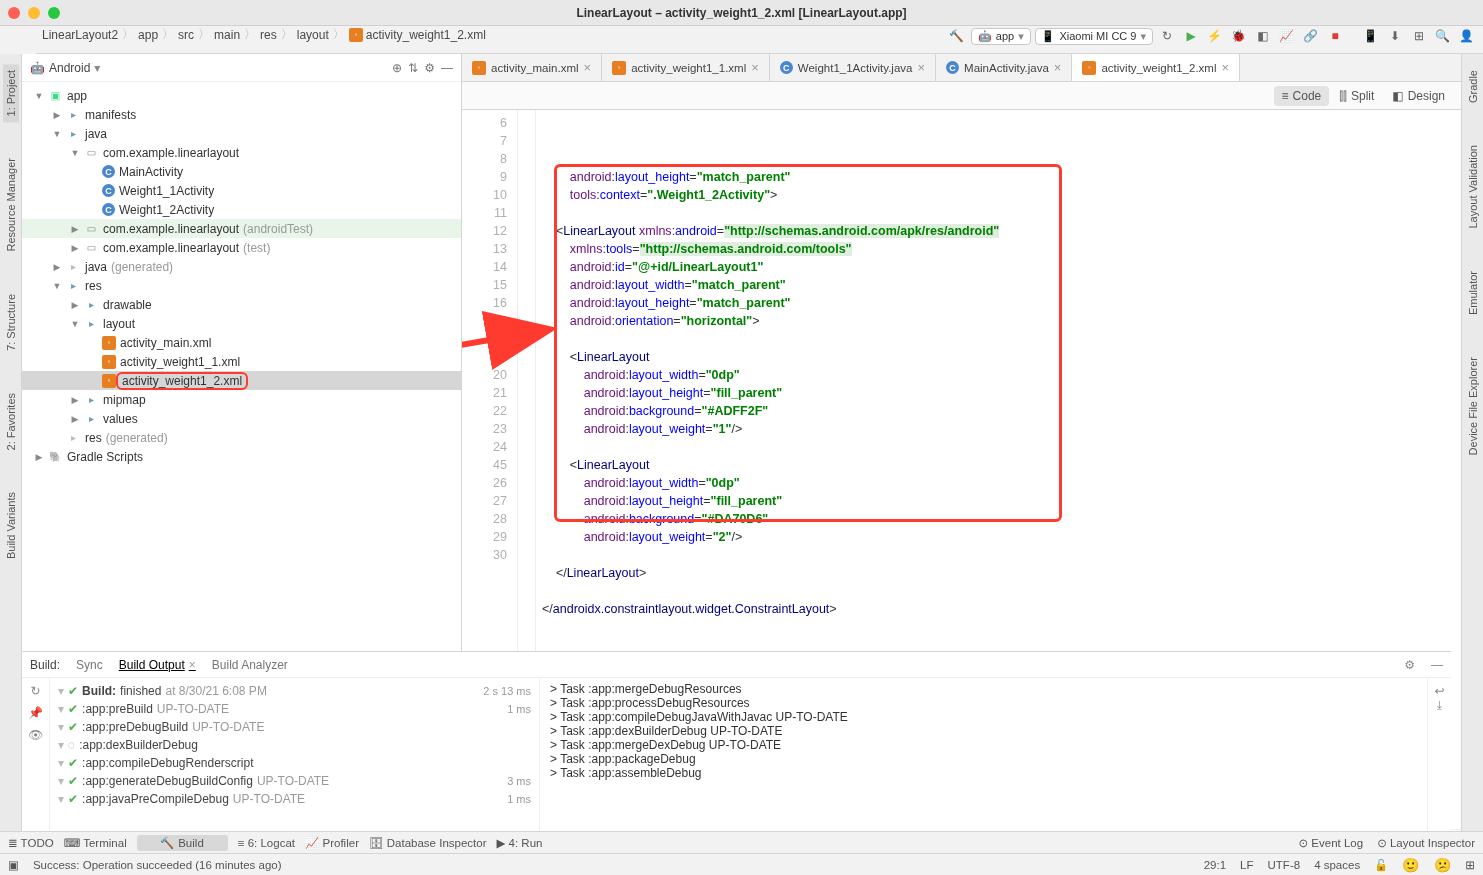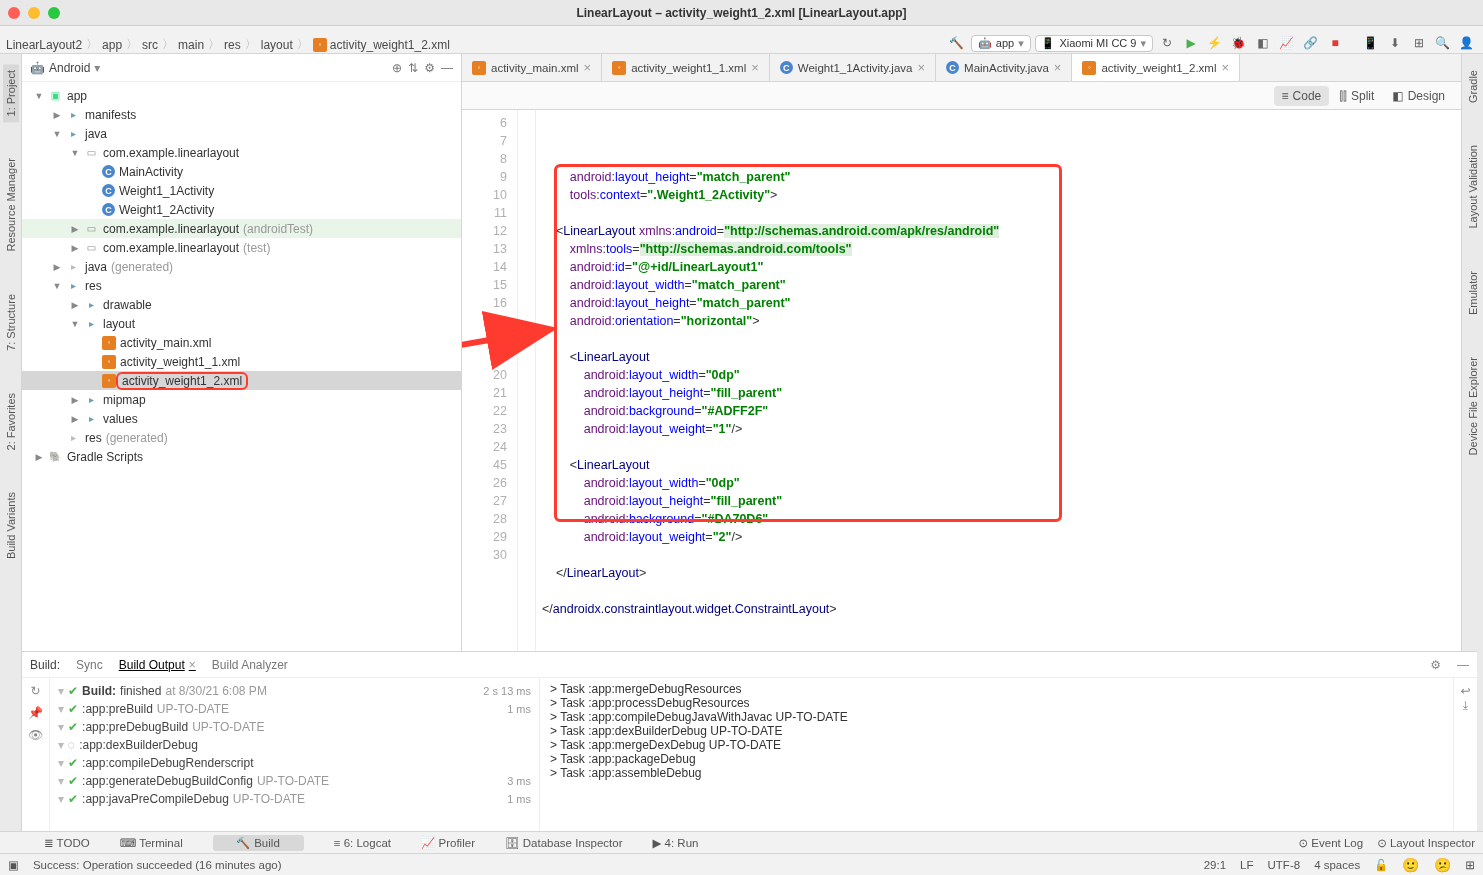--- a/index.html
+++ b/index.html
@@ -8,21 +8,21 @@
 
 .titlebar { height: 26px; display: flex; align-items: center; padding: 0 8px; background: #e8e8e8; border-bottom: 1px solid #d0d0d0; position: relative; }
 .traffic { display: flex; gap: 8px; }
 .dot { width: 12px; height: 12px; border-radius: 50%; }
 .dot.red { background: #ff5f57; }
 .dot.yellow { background: #febc2e; }
 .dot.green { background: #28c840; }
 .title-text { position: absolute; left: 0; right: 0; text-align: center; font-weight: 600; pointer-events: none; }
 
 
-.toolbar { height: 28px; display: flex; align-items: flex-end; background: #f2f2f2; border-bottom: 1px solid #d5d5d5; padding: 0 6px; }
+.toolbar { height: 28px; display: flex; align-items: flex-start; background: #f2f2f2; border-bottom: 1px solid #d5d5d5; padding: 0 6px; margin-left: 36px; }
 .breadcrumb { display: flex; align-items: center; gap: 4px; flex: 1; color: #4a4a4a; }
 .breadcrumb span.sep { color: #aaa; }
 .breadcrumb-item { display: inline-flex; align-items: center; gap: 3px; }
 .icon-xml { width: 14px; height: 14px; background: #e67e22; border-radius: 2px; display: inline-flex; align-items: center; justify-content: center; color: #fff; font-size: 8px; }
 .toolbar-right { display: flex; align-items: center; gap: 4px; }
 .tool-btn { width: 20px; height: 20px; display: inline-flex; align-items: center; justify-content: center; color: #666; cursor: pointer; }
 .device-combo { border: 1px solid #c8c8c8; border-radius: 4px; padding: 1px 6px; display: inline-flex; align-items: center; gap: 4px; font-size: 11px; background: #fff; }
 .play-icon { color: #4caf50; }
 .stop-icon { color: #e53935; }
 .bug-icon { color: #4caf50; }
@@ -75,21 +75,21 @@
 .code .str { color: #008000; font-weight: bold; }
 .code .url { background: #e0eee0; color: #008000; font-weight: bold; }
 .code-line { height: 18px; }
 .red-box { position: absolute; border: 3px solid #ff3b30; border-radius: 6px; pointer-events: none; }
 .breadcrumb-bottom { height: 24px; border-top: 1px solid #eee; display: flex; align-items: center; justify-content: center; font-size: 12px; color: #666; }
 
 
 .arrow-svg { position: absolute; pointer-events: none; }
 
 
-.build-panel { height: 180px; border-top: 1px solid #d5d5d5; background: #fff; display: flex; flex-direction: column; position: absolute; bottom: 22px; left: 22px; right: 6px; }
+.build-panel { height: 180px; border-top: 1px solid #d5d5d5; background: #fff; display: flex; flex-direction: column; position: absolute; bottom: 22px; left: 22px; right: 32px; }
 .build-tabs { height: 26px; display: flex; align-items: center; padding: 0 8px; gap: 16px; border-bottom: 1px solid #eee; font-size: 12px; color: #444; }
 .build-tabs .btab { display: inline-flex; align-items: center; gap: 4px; cursor: pointer; color: #777; }
 .build-tabs .btab.active { color: #000; text-decoration: underline; }
 .build-tabs .gear { margin-left: auto; color: #888; }
 .build-body { flex: 1; display: flex; min-height: 0; }
 .build-left-gutter { width: 28px; border-right: 1px solid #eee; display: flex; flex-direction: column; align-items: center; padding-top: 6px; gap: 8px; color: #888; }
 .build-tree { flex: 0 0 490px; overflow: auto; padding: 4px 8px; font: 12px Menlo, monospace; color: #444; border-right: 1px solid #eee; }
 .build-tree .row { display: flex; align-items: center; height: 18px; gap: 4px; }
 .tick { color: #4caf50; }
 .spin { color: #888; }
@@ -489,21 +489,21 @@
         <div>&gt; Task :app:assembleDebug</div>
       </div>
     <div class="build-right-gutter">
       <span>↩</span>
       <span>⤓</span>
     </div>
   </div>
 </div>
 
 <div class="statusbar" style="bottom:22px; height:22px; border-top:1px solid #d5d5d5; background:#f2f2f2;" id="bottom-tools">
-    <div style="display: flex; gap: 30px; align-items: center; margin-left: 36px;">
+    <div style="display: flex; gap: 10px; align-items: center;">
       <span class="status-btn">≣ TODO</span>
       <span class="status-btn">⌨ Terminal</span>
       <span class="status-btn active">🔨 Build</span>
       <span class="status-btn">≡ 6: Logcat</span>
       <span class="status-btn">📈 Profiler</span>
       <span class="status-btn">🗄 Database Inspector</span>
       <span class="status-btn">▶ 4: Run</span>
     </div>
     <div class="status-right">
       <span class="status-btn">⊙ Event Log</span>

